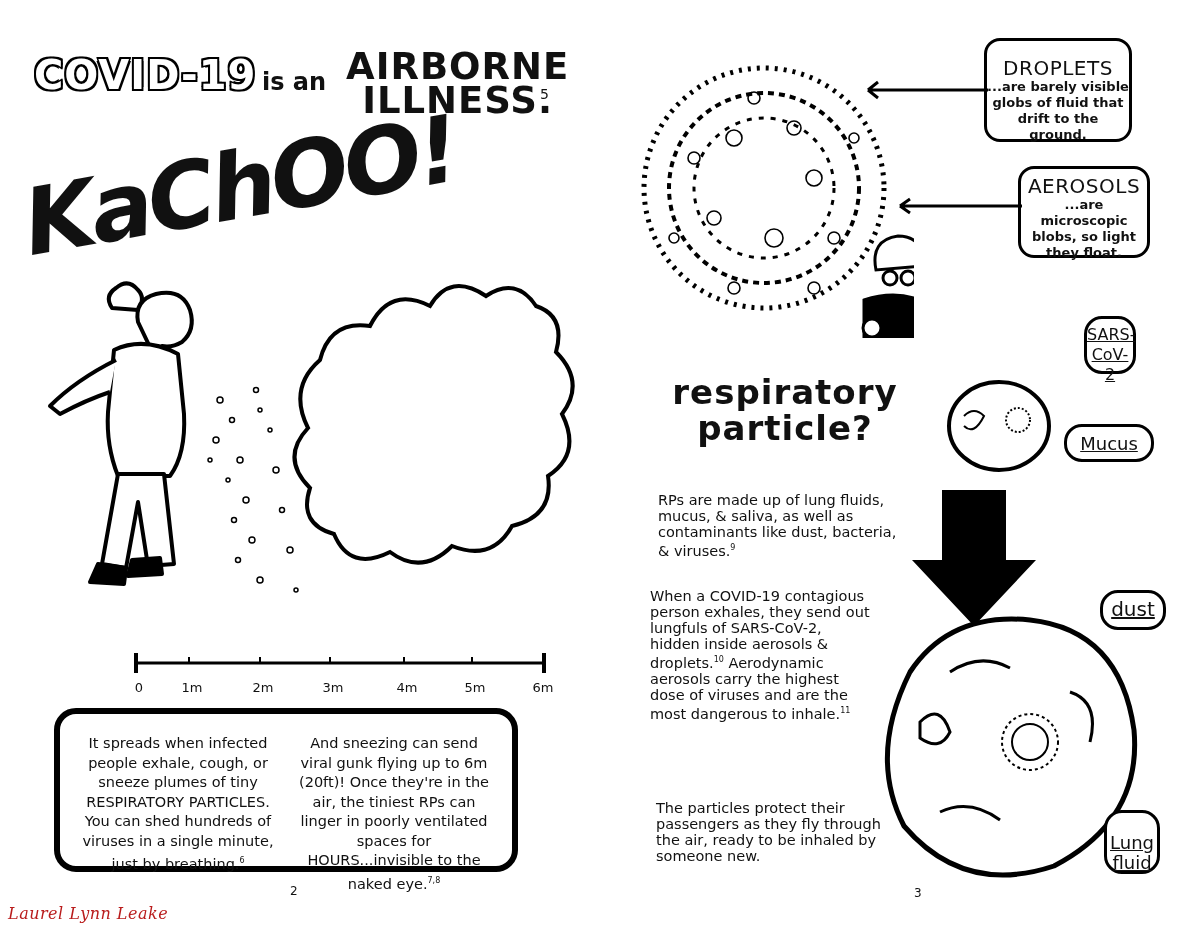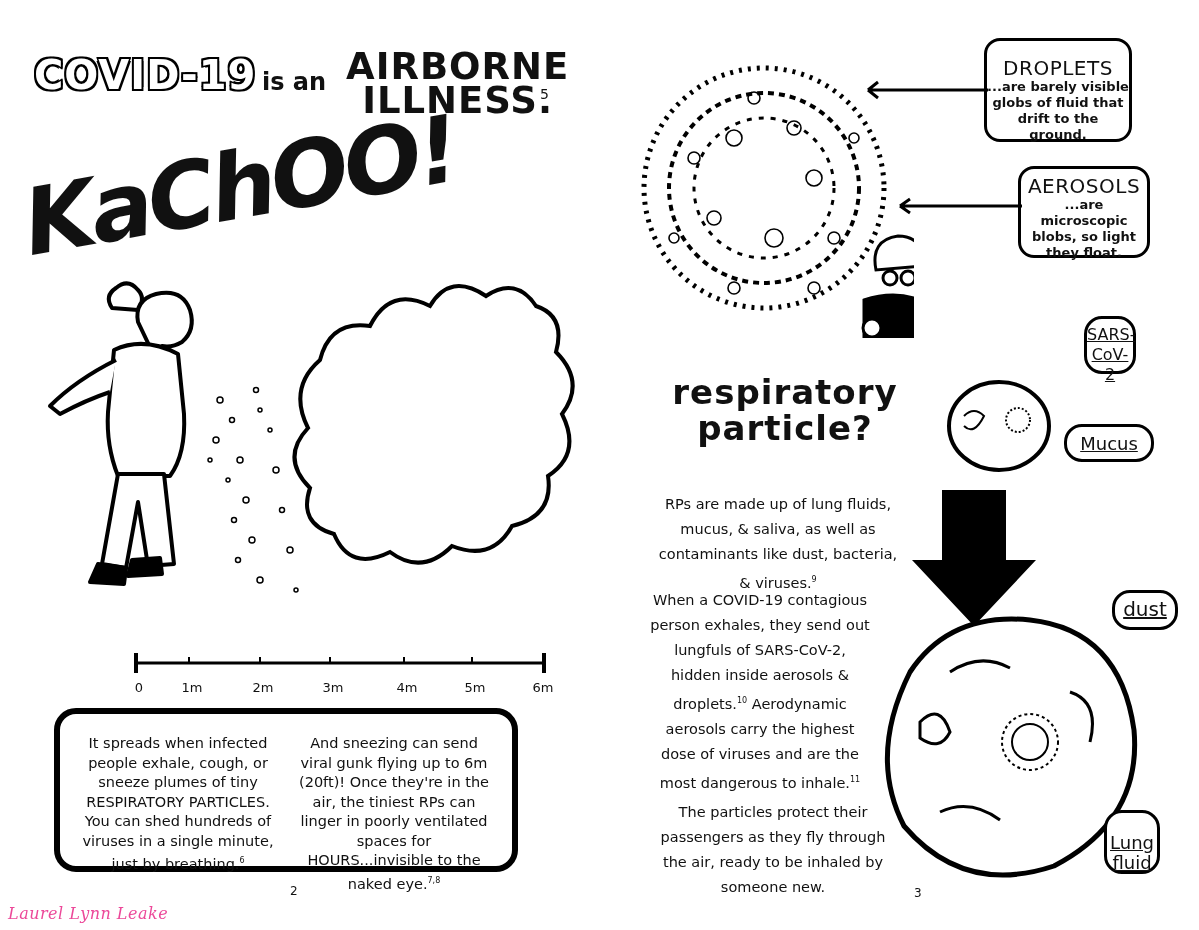--- a/index.html
+++ b/index.html
@@ -32,45 +32,45 @@
 
   .info-box {
     left: 54px; top: 708px; width: 464px; height: 164px;
     border: 6px solid #000; border-radius: 22px; display: flex; padding: 20px 10px;
   }
   .info-col { flex: 1; font-size: 14.5px; line-height: 19.5px; text-align: center; padding: 0 8px; }
   .info-col sup { font-size: 8px; }
 
   .page-num-left { left: 290px; top: 884px; font-size: 12px; }
   .signature {
-    left: 8px; top: 904px; font-size: 16px; font-style: italic; color: #ec4899;
+    left: 8px; top: 904px; font-size: 16px; font-style: italic; color: #b91c1c;
     font-family: "DejaVu Serif", serif; letter-spacing: 0.5px;
   }
 
   
   .particles-art { left: 614px; top: 38px; width: 300px; height: 300px; }
 
   .callout { border: 3px solid #000; border-radius: 16px; background: #fff; text-align: center; }
   .callout-title { font-size: 20px; letter-spacing: 0.5px; line-height: 22px; }
   .callout-body { font-size: 13px; line-height: 16px; font-weight: bold; }
 
   .droplets-box { left: 984px; top: 38px; width: 148px; height: 104px; padding-top: 16px; }
   .aerosols-box { left: 1018px; top: 166px; width: 132px; height: 92px; padding-top: 6px; }
 
   .small-bubble { border: 3px solid #000; border-radius: 18px; background: #fff; text-align: center; font-size: 18px; line-height: 20px; text-decoration: underline; }
   .sars-bubble { left: 1084px; top: 316px; width: 52px; height: 58px; padding-top: 6px; }
   .mucus-bubble { left: 1064px; top: 424px; width: 90px; height: 38px; padding-top: 7px; }
-  .dust-bubble { left: 1100px; top: 590px; width: 66px; height: 40px; padding-top: 6px; font-size: 20px; margin-left: 12px; }
+  .dust-bubble { left: 1100px; top: 590px; width: 66px; height: 40px; padding-top: 6px; font-size: 20px; }
   .lung-bubble { left: 1104px; top: 810px; width: 56px; height: 64px; padding-top: 20px; }
 
   .q-heading { left: 650px; top: 374px; width: 270px; text-align: center; }
   .q-line1 { font-size: 28px; line-height: 34px; letter-spacing: 1px; }
   .q-line2 { font-size: 34px; line-height: 36px; font-weight: bold; letter-spacing: 1px; }
 
-  .para { font-size: 14.5px; line-height: 25px; text-align: center; }
+  .para { font-size: 14.5px; line-height: 16px; text-align: left; }
   .para sup { font-size: 8px; }
   .para1 { left: 658px; top: 492px; width: 240px; }
   .para2 { left: 650px; top: 588px; width: 220px; }
   .para3 { left: 656px; top: 800px; width: 234px; }
 
   .page-num-right { left: 914px; top: 886px; font-size: 12px; }
 </style>
 </head>
 <body>
 

